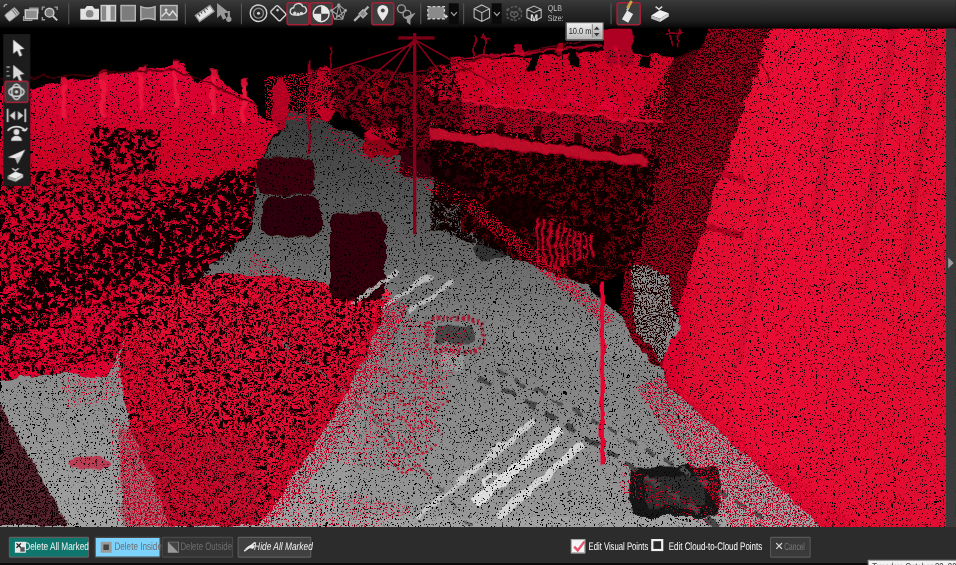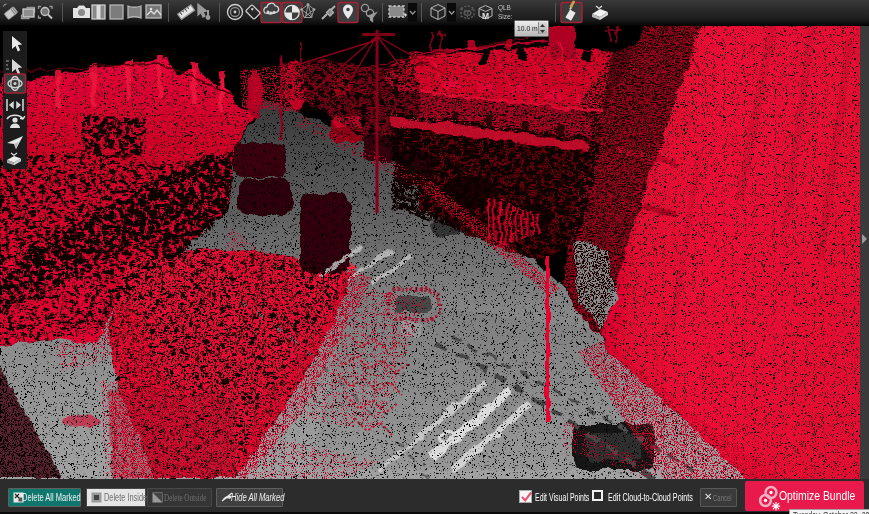--- a/index.html
+++ b/index.html
@@ -510,28 +510,28 @@
 <div class="abs" style="left:0;top:479px;width:869px;height:33px;background:#2c2c2c;"></div>
 <div class="abs" style="left:0;top:512px;width:869px;height:2px;background:#0a0a0a;"></div>
 <div class="abs" style="left:8px;top:488px;width:71px;height:17px;background:#0f766e;border:1px solid #5f5f5f;border-radius:1px;color:#f2f2f2;font-size:11px;">
   <svg style="position:absolute;left:4px;top:3px" width="11" height="11">
         <rect x="0.5" y="0.5" width="10" height="10" fill="#e8e8e8"></rect>
         <path d="M2,2 l4,4 m0,-4 l-4,4" stroke="#222" stroke-width="1.2"></path>
         <rect x="5.5" y="5.5" width="4" height="4" fill="#555"></rect>
       </svg>
   <span style="position:absolute;left:13px;top:3px;white-space:nowrap;font-size:10px;transform:scaleX(0.75);transform-origin:left;">Delete All Marked</span>
 </div>
-<div class="abs" style="left:86px;top:488px;width:58px;height:17px;background:#e5e5e5;border:1px solid #484848;border-radius:1px;color:#6e6e6e;font-size:11px;">
+<div class="abs" style="left:86px;top:488px;width:58px;height:17px;background:#7dd3fc;border:1px solid #484848;border-radius:1px;color:#6e6e6e;font-size:11px;">
   <svg style="position:absolute;left:4px;top:3px" width="11" height="11">
         <rect x="0.5" y="0.5" width="10" height="10" fill="#9a9a9a"></rect>
         <rect x="3" y="3" width="5" height="5" fill="#444"></rect>
       </svg>
   <span style="position:absolute;left:17px;top:3px;white-space:nowrap;font-size:10px;transform:scaleX(0.74);transform-origin:left;">Delete Inside</span>
 </div>
-<div class="abs" style="left:147px;top:488px;width:63px;height:17px;background:#353535;border:1px solid #484848;border-radius:1px;color:#6e6e6e;font-size:11px;font-family:Liberation Serif, serif;">
+<div class="abs" style="left:147px;top:488px;width:63px;height:17px;background:#353535;border:1px solid #484848;border-radius:1px;color:#6e6e6e;font-size:11px;">
   <svg style="position:absolute;left:4px;top:3px" width="11" height="11">
         <rect x="0.5" y="0.5" width="10" height="10" fill="#9a9a9a"></rect>
         <path d="M1,1 h9 v9 z" fill="#444"></path>
       </svg>
   <span style="position:absolute;left:16px;top:3px;white-space:nowrap;font-size:10px;transform:scaleX(0.71);transform-origin:left;">Delete Outside</span>
 </div>
 <div class="abs" style="left:216px;top:488px;width:65px;height:17px;background:#404040;border:1px solid #5f5f5f;border-radius:1px;color:#f2f2f2;font-size:11px;font-style:italic;">
   <svg style="position:absolute;left:4px;top:3px" width="13" height="11">
         <path d="M2,7 q4,-5 9,-3 l-2,3 q-3,-1.5 -5,0.5 z" fill="#e8e8e8"></path>
         <path d="M1,9 L11,1" stroke="#e8e8e8" stroke-width="1.4"></path>
@@ -545,29 +545,17 @@
       </svg>
 </div>
 <span class="abs" style="left:535px;top:492px;color:#fff;font-size:10px;white-space:nowrap;transform:scaleX(0.70);transform-origin:left;">Edit Visual Points</span>
 <div class="abs" style="left:592px;top:490px;width:7px;height:7px;background:#2a2a2a;border:2px solid #f0f0f0;"></div>
 <span class="abs" style="left:608px;top:492px;color:#fff;font-size:10px;white-space:nowrap;transform:scaleX(0.72);transform-origin:left;">Edit Cloud-to-Cloud Points</span>
 <div class="abs" style="left:700px;top:488px;width:35px;height:17px;background:#3a3a3a;border:1px solid #585858;border-radius:1px;">
   <span style="position:absolute;left:3px;top:2px;color:#e0e0e0;font-size:10px;">✕</span>
   <span style="position:absolute;left:12px;top:3px;color:#7a7a7a;font-size:9.5px;white-space:nowrap;transform:scaleX(0.63);transform-origin:left;">Cancel</span>
 </div>
 
-<div class="abs" style="left:745px;top:481px;width:119px;height:30px;background:#e8194b;border-radius:2px;">
-  <svg style="position:absolute;left:11px;top:4px" width="28" height="26" viewBox="0 0 28 26">
-    <circle cx="15" cy="7.5" r="5.4" fill="none" stroke="#f6aec2" stroke-width="2.5"></circle>
-    <circle cx="9.5" cy="15.5" r="5.4" fill="none" stroke="#f6aec2" stroke-width="2.5"></circle>
-    <circle cx="15" cy="7.5" r="1.7" fill="#fff"></circle>
-    <circle cx="9.5" cy="15.5" r="1.7" fill="#fff"></circle>
-    <g stroke="#fff" stroke-width="1.2">
-          <path d="M20,17 v8.4 M15.8,21.2 h8.4 M17,18.2 l6,6 M23,18.2 l-6,6"></path>
-        </g>
-  </svg>
-  <span style="position:absolute;left:34px;top:7px;color:#fff;font-size:13px;white-space:nowrap;transform:scaleX(0.8);transform-origin:left;">Optimize Bundle</span>
-</div>
 
 <div class="abs" style="left:789px;top:509px;width:80px;height:5px;background:#f2f2f2;border:1px solid #a0a0a0;border-bottom:none;overflow:hidden;">
   <span style="position:absolute;left:3px;top:0px;color:#333;font-size:9px;white-space:nowrap;transform:scaleX(0.78);transform-origin:left;">Tuesday, October 22, 2019</span>
 </div>
 </div>
 
 </body></html>

